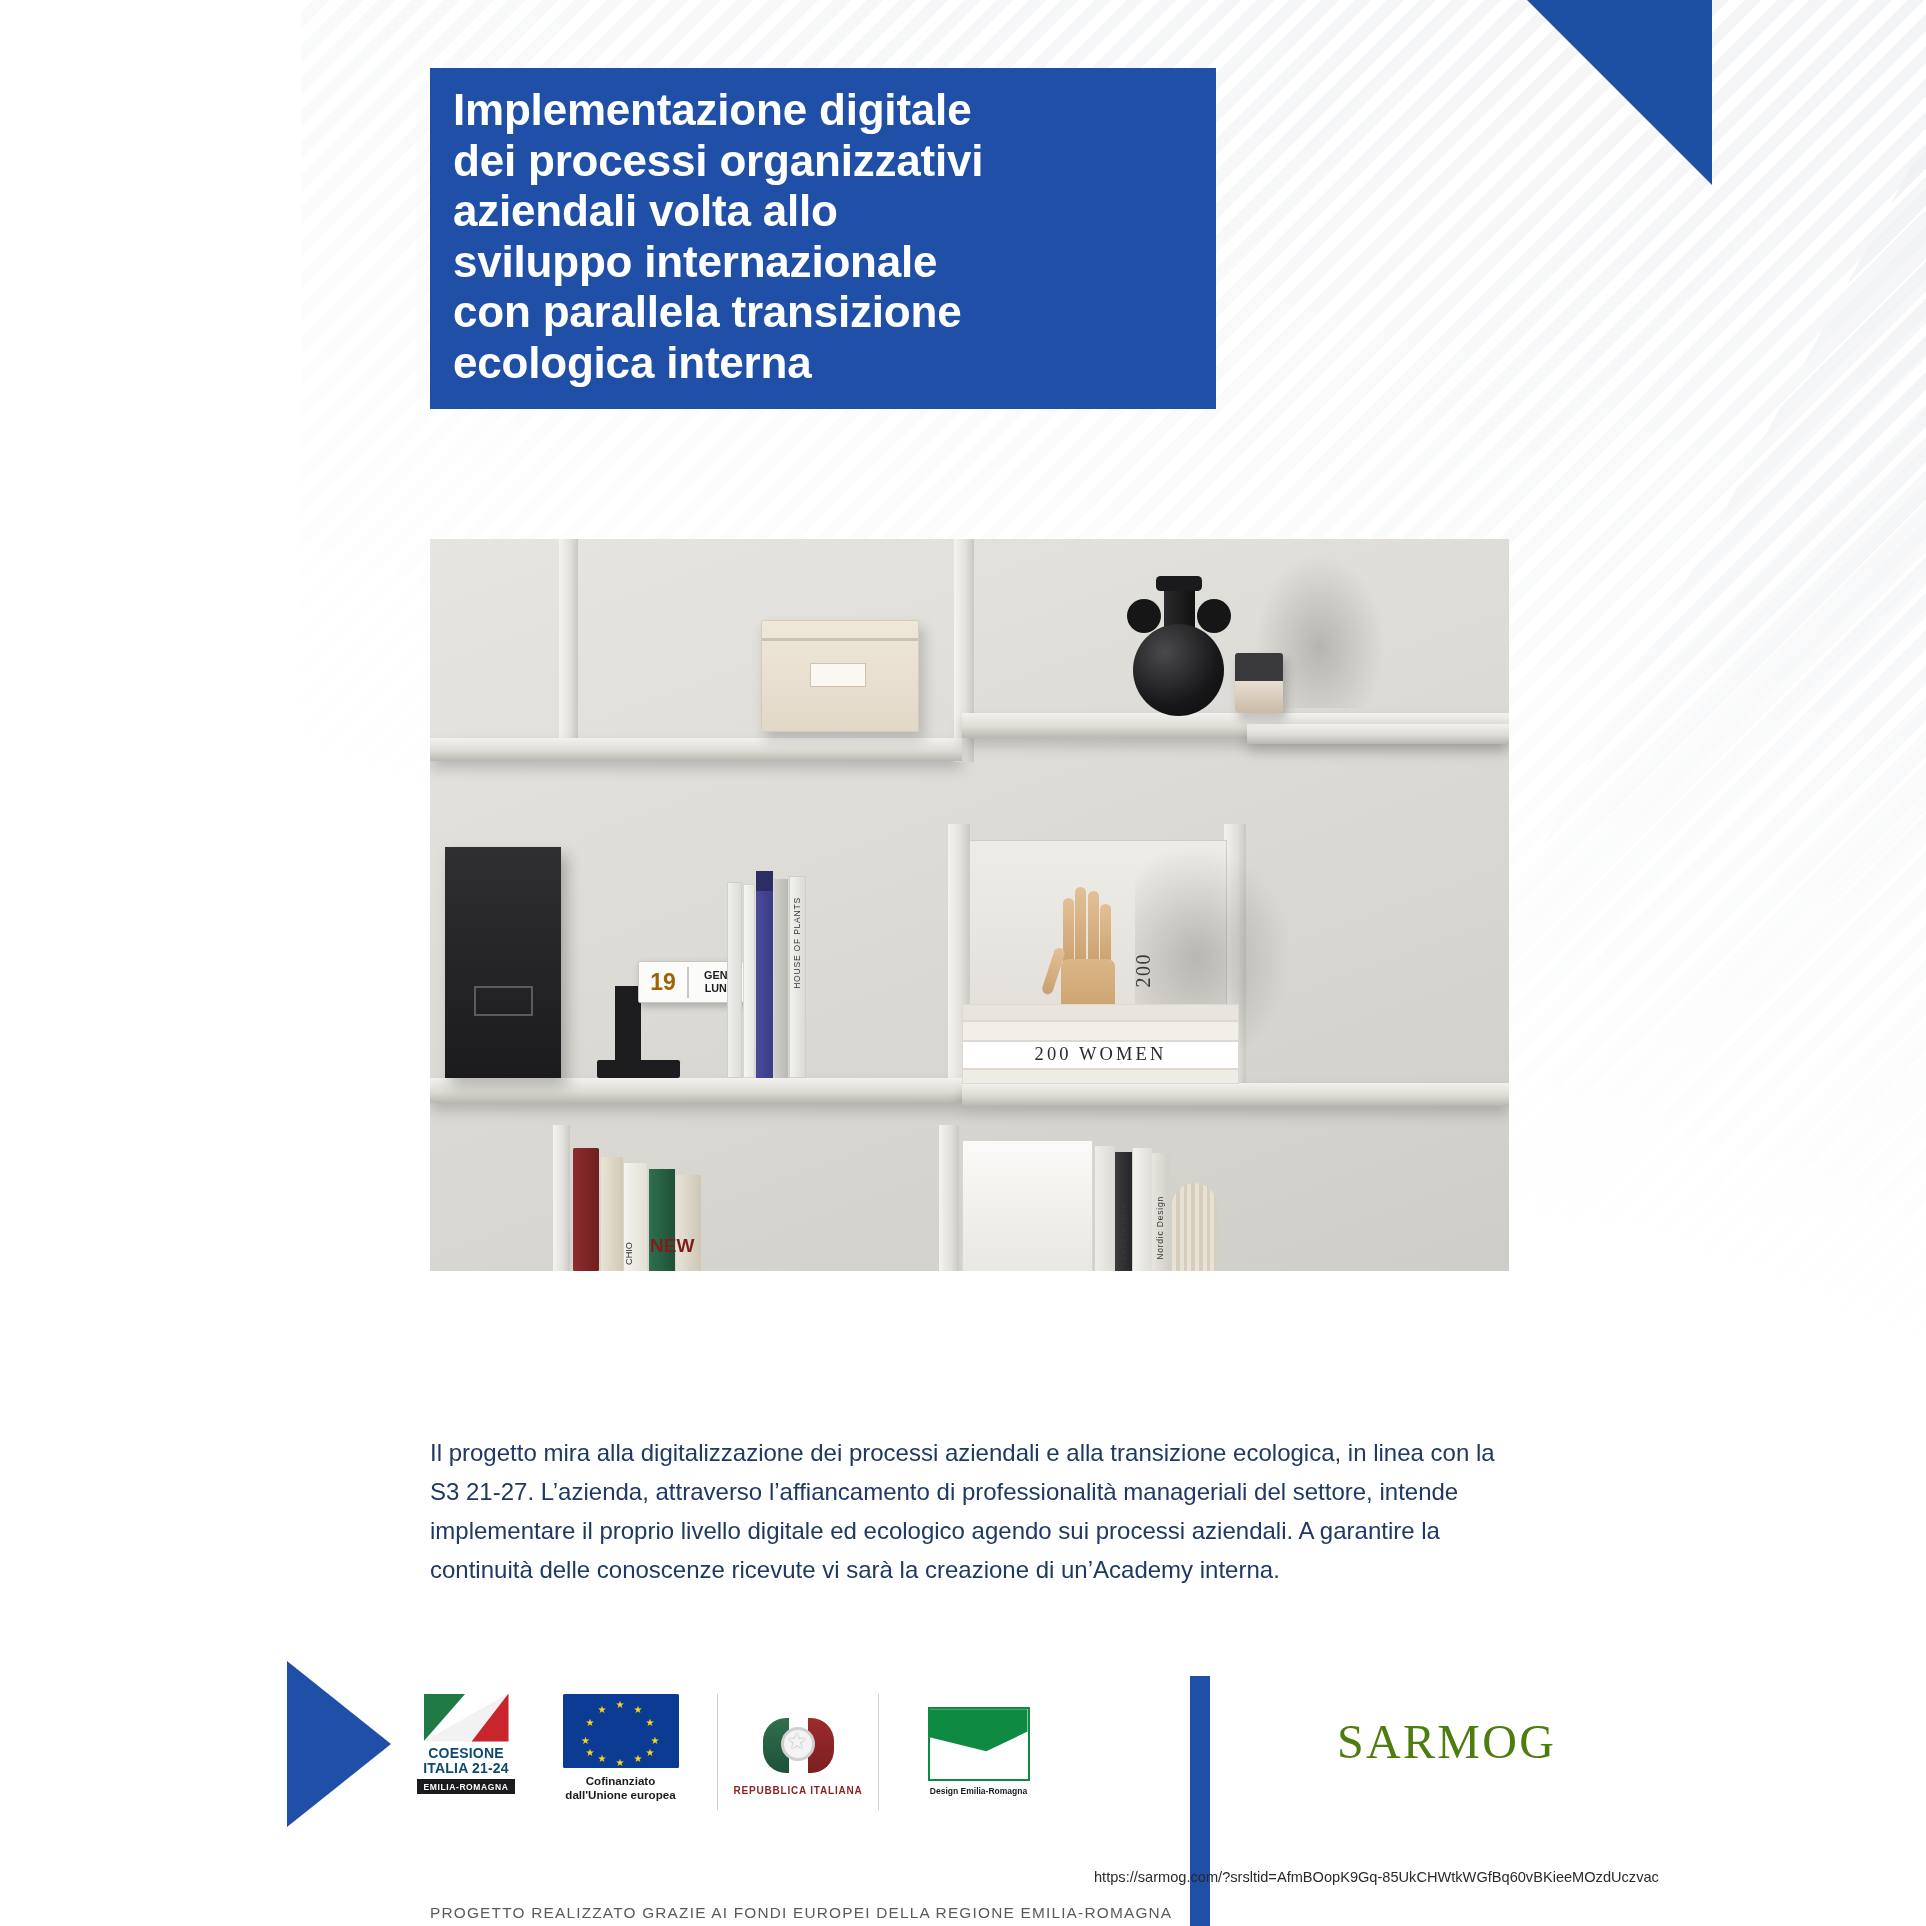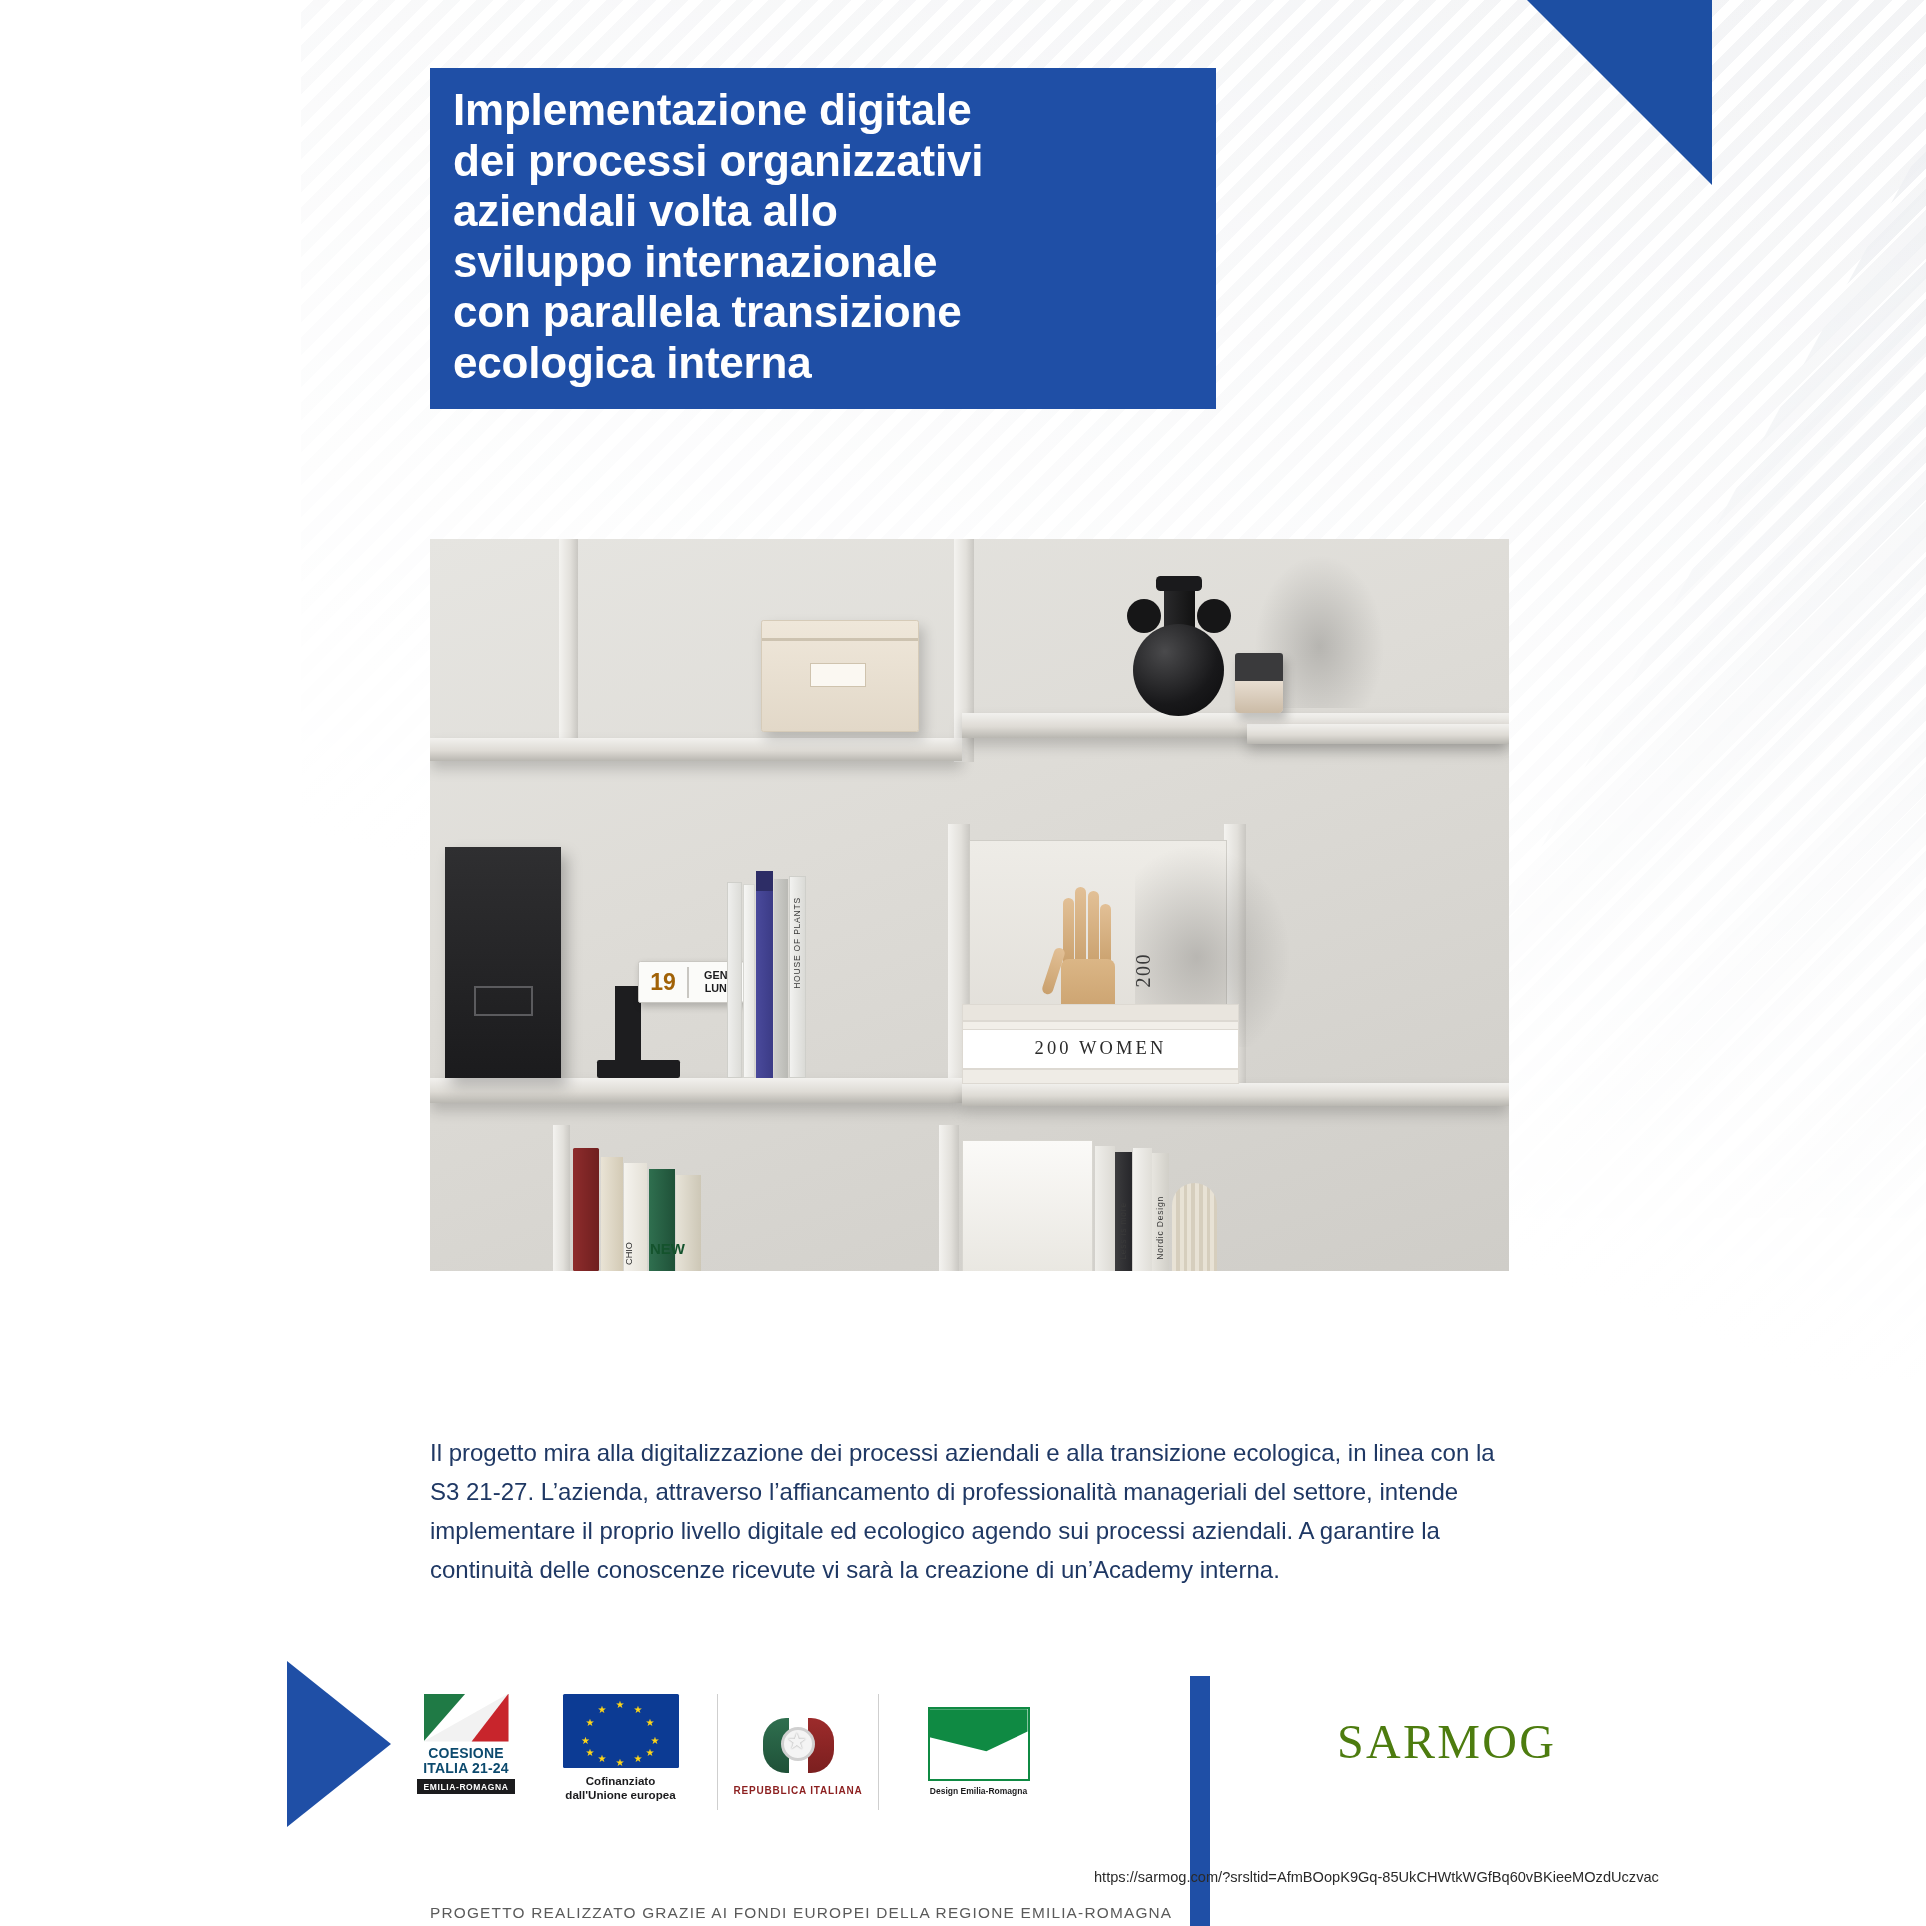--- a/index.html
+++ b/index.html
@@ -247,21 +247,21 @@
 
   
   .stack {
     left: 532px; top: 462px; width: 277px; height: 83px;
   }
   .stack .b {
     position: absolute; left: 0; width: 100%;
     background: #f7f6f3; border: 0.8px solid #ddd9d2;
   }
   .stack .bA { bottom: 0;  height: 15.4px; background:#efece6; }
-  .stack .bB { bottom: 15.4px; height: 40px; background:#ffffff; display:flex; align-items:center; justify-content:center; }
+  .stack .bB { bottom: 15.4px; height: 28px; background:#ffffff; display:flex; align-items:center; justify-content:center; }
   .stack .bC { bottom: 43px; height: 20px; background:#f2efe9; }
   .stack .bD { bottom: 63px; height: 17px; background:#e9e5de; }
   .stack-title {
     font-size: 18.5px; letter-spacing: 3.1px; color: #2a2a2a;
     font-family: "Liberation Serif", serif;
   }
   .stack-200 {
     position: absolute; left: 170px; top: -48px;
     font-size: 20px; color: #3a3a3a; letter-spacing: 1.5px;
     writing-mode: vertical-rl; transform: rotate(180deg);
@@ -270,22 +270,22 @@
 
   
   .bbooks { left: 143px; top: 609px; width: 154px; height: 123px; }
   .bb { position: absolute; bottom: 0; }
   .bb1 { left: 0;  width: 26px; height: 123px; background: linear-gradient(90deg,#8e2c2c,#6f1f1f); border-radius: 1.5px;}
   .bb2 { left: 28px; width: 21.6px; height: 114px; background: linear-gradient(90deg,#e9e3d5,#d3cab5);}
   .bb3 { left: 51px; width: 23px; height: 108px; background: linear-gradient(90deg,#f5f3ee,#e4e0d6);}
   .bb4 { left: 76px; width: 26px; height: 102px; background: linear-gradient(90deg,#2f6f4f,#1f5138);}
   .bb5 { left: 103px; width: 25px; height: 96px; background: linear-gradient(90deg,#e7e3d8,#cdc7b6);}
   .bb-new {
-    position:absolute; left: 77px; bottom: 14px; width: 23px; color: #14532d;
-    font-weight: bold; font-size: 15px; text-align:center;
+    position:absolute; left: 77px; bottom: 14px; width: 23px; color: #7f1d1d;
+    font-weight: bold; font-size: 19px; text-align:center;
     font-family: "Liberation Sans", sans-serif;
   }
   .bb-chio {
     position:absolute; left: 51px; bottom: 6.2px; font-size: 9.2px; color: #333;
     writing-mode: vertical-rl; transform: rotate(180deg);
   }
 
   .rbooks { left: 532px; top: 601px; width: 254px; height: 135px; }
   .panelboard {
     position:absolute; left: 0; bottom: 0; width: 131px; height: 135px;

